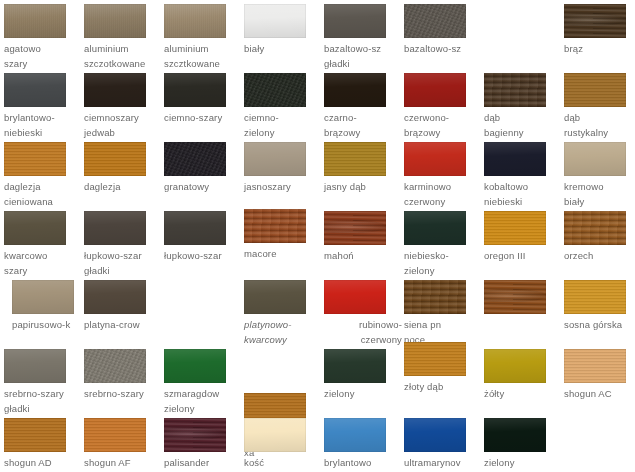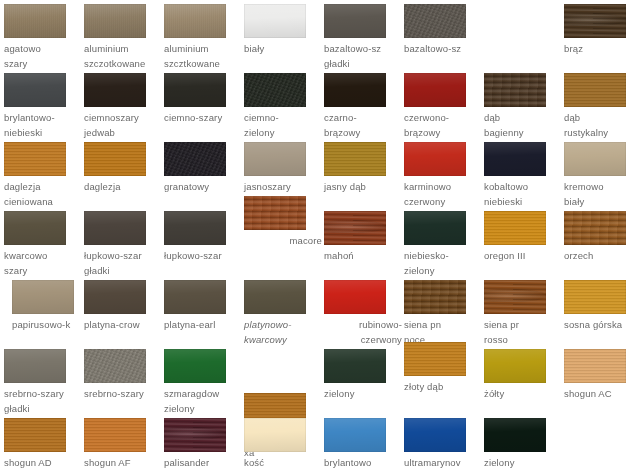--- a/index.html
+++ b/index.html
@@ -199,21 +199,21 @@
     </div>
     <div class="swatch-cell" style="left: 84px; top: 211px;">
       <div class="swatch-chip tex-smooth" title="łupkowo-szar gładki" style="width: 62px; height: 34px; background-color: rgb(76, 68, 61);"></div>
       <div class="swatch-label">łupkowo-szar
 gładki</div>
     </div>
     <div class="swatch-cell" style="left: 164px; top: 211px;">
       <div class="swatch-chip tex-smooth" title="łupkowo-szar" style="width: 62px; height: 34px; background-color: rgb(67, 63, 57);"></div>
       <div class="swatch-label">łupkowo-szar</div>
     </div>
-    <div class="swatch-cell" style="left: 244px; top: 196px; text-align: right;">
+    <div class="swatch-cell" style="left: 244px; top: 209px;">
       <div class="swatch-chip tex-wood-coarse" title="macore" style="width: 62px; height: 34px; background-color: rgb(155, 74, 30);"></div>
       <div class="swatch-label">macore</div>
     </div>
     <div class="swatch-cell" style="left: 324px; top: 211px;">
       <div class="swatch-chip tex-wood-grain" title="mahoń" style="width: 62px; height: 34px; background-color: rgb(140, 59, 28);"></div>
       <div class="swatch-label">mahoń</div>
     </div>
     <div class="swatch-cell" style="left: 404px; top: 211px;">
       <div class="swatch-chip tex-smooth" title="niebiesko- zielony" style="width: 62px; height: 34px; background-color: rgb(29, 48, 40);"></div>
       <div class="swatch-label">niebiesko-
@@ -228,43 +228,37 @@
       <div class="swatch-label">orzech</div>
     </div>
     <div class="swatch-cell" style="left: 4px; top: 280px; margin-left: 8px;">
       <div class="swatch-chip tex-smooth" title="papirusowo-k" style="width: 62px; height: 34px; background-color: rgb(163, 147, 122);"></div>
       <div class="swatch-label">papirusowo-k</div>
     </div>
     <div class="swatch-cell" style="left: 84px; top: 280px;">
       <div class="swatch-chip tex-smooth" title="platyna-crow" style="width: 62px; height: 34px; background-color: rgb(83, 72, 60);"></div>
       <div class="swatch-label">platyna-crow</div>
     </div>
-    <div class="swatch-cell" style="left: 164px; top: 280px;">
-      <div class="swatch-chip tex-smooth" title="platyna-earl" style="width: 62px; height: 34px; background-color: rgb(90, 81, 66);"></div>
-      <div class="swatch-label">platyna-earl</div>
-    </div>
     <div class="swatch-cell" style="left: 244px; top: 280px; font-style: italic;">
       <div class="swatch-chip tex-smooth" title="platynowo- kwarcowy" style="width: 62px; height: 34px; background-color: rgb(90, 83, 65);"></div>
       <div class="swatch-label">platynowo-
 kwarcowy</div>
     </div>
     <div class="swatch-cell" style="left: 324px; top: 280px; text-align: right;">
       <div class="swatch-chip tex-smooth" title="rubinowo- czerwony" style="width: 62px; height: 34px; background-color: rgb(204, 34, 24);"></div>
       <div class="swatch-label">rubinowo-
 czerwony</div>
     </div>
     <div class="swatch-cell" style="left: 404px; top: 280px;">
       <div class="swatch-chip tex-wood-coarse" title="siena pn noce" style="width: 62px; height: 34px; background-color: rgb(111, 69, 25);"></div>
       <div class="swatch-label">siena pn
 noce</div>
     </div>
     <div class="swatch-cell" style="left: 484px; top: 280px;">
       <div class="swatch-chip tex-wood-grain" title="siena pr rosso" style="width: 62px; height: 34px; background-color: rgb(140, 76, 27);"></div>
-      <div class="swatch-label">siena pr
-rosso</div>
     </div>
     <div class="swatch-cell" style="left: 564px; top: 280px;">
       <div class="swatch-chip tex-wood-fine" title="sosna górska" style="width: 62px; height: 34px; background-color: rgb(209, 150, 36);"></div>
       <div class="swatch-label">sosna górska</div>
     </div>
     <div class="swatch-cell" style="left: 4px; top: 349px;">
       <div class="swatch-chip tex-smooth" title="srebrno-szary gładki" style="width: 62px; height: 34px; background-color: rgb(122, 117, 106);"></div>
       <div class="swatch-label">srebrno-szary
 gładki</div>
     </div>

